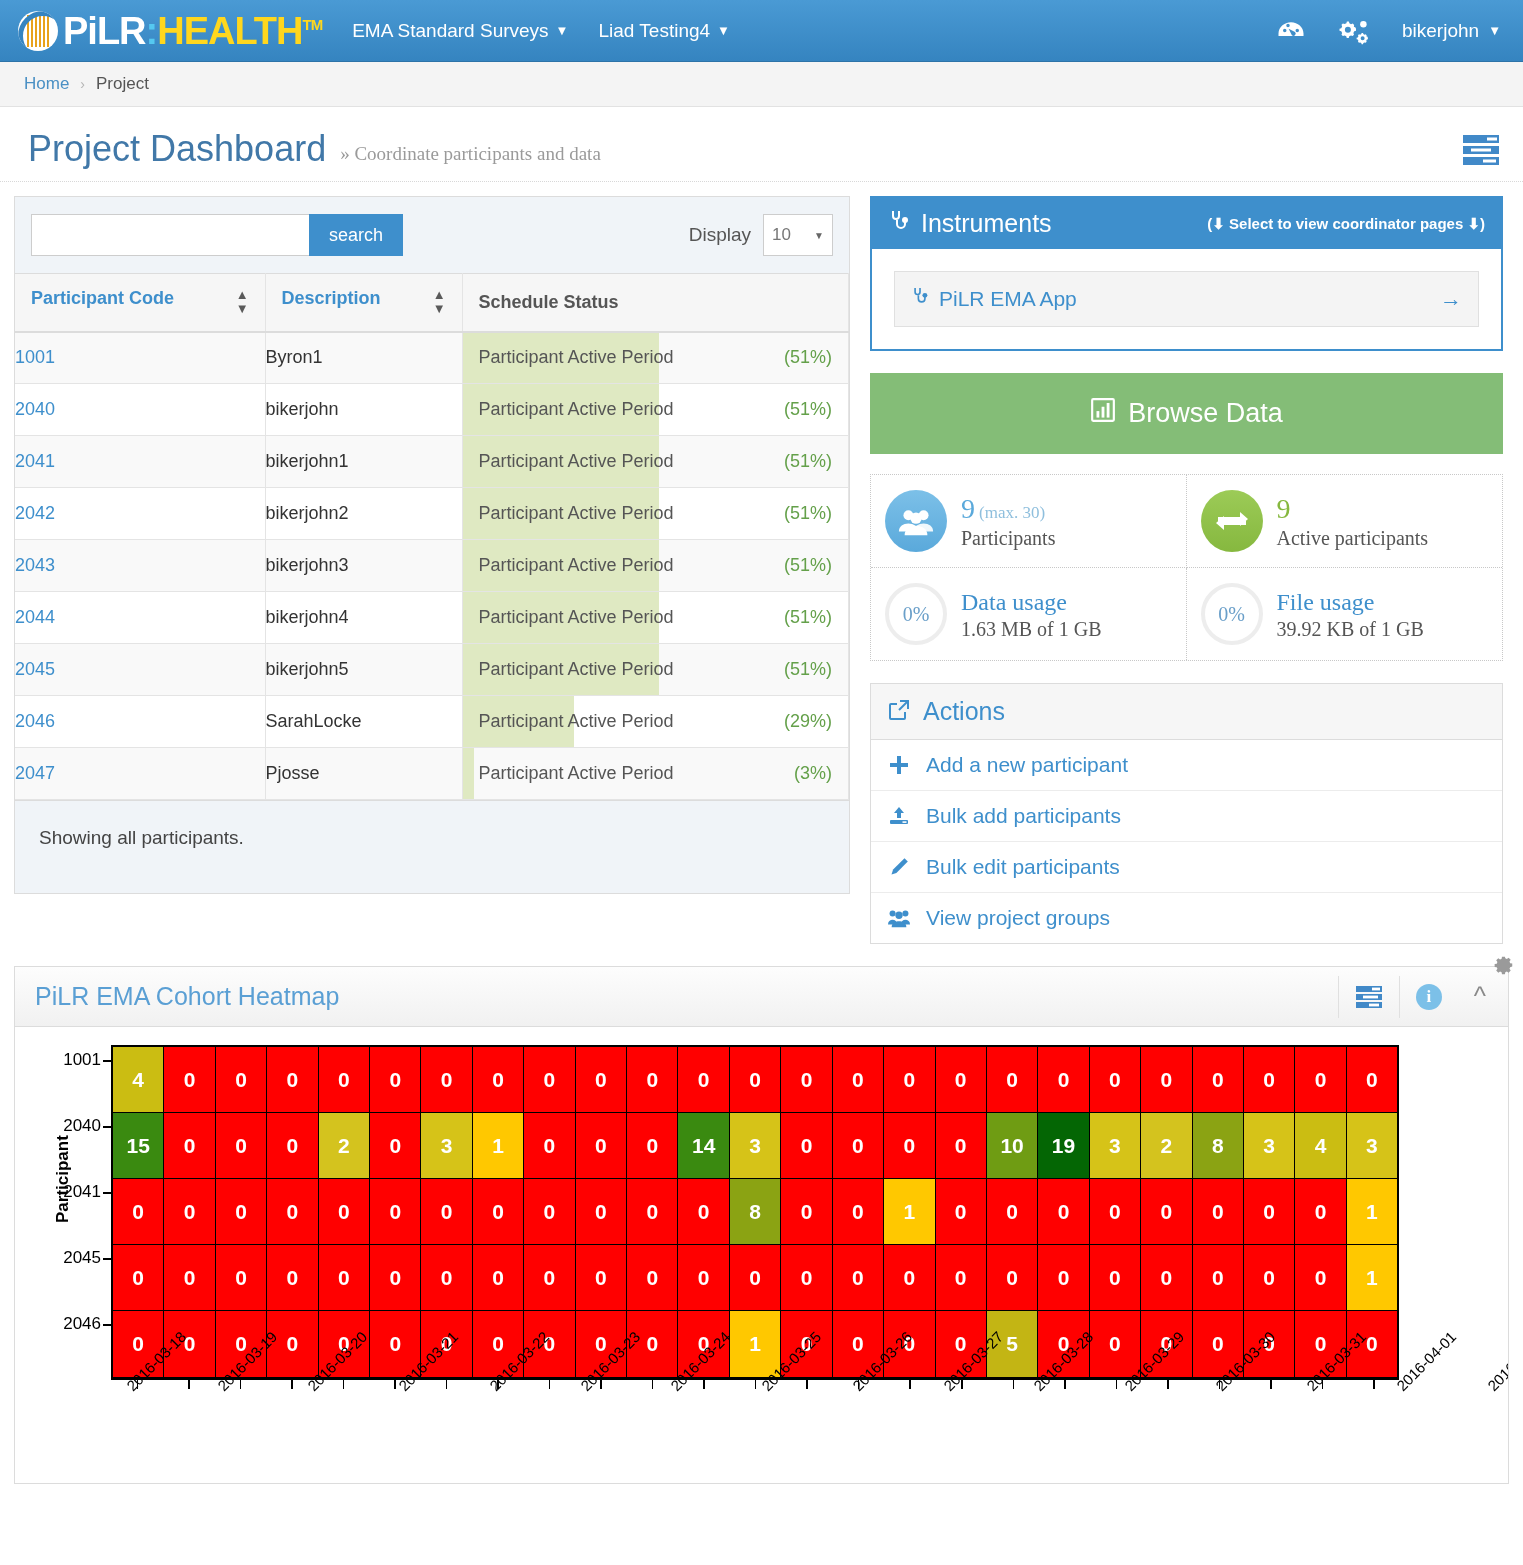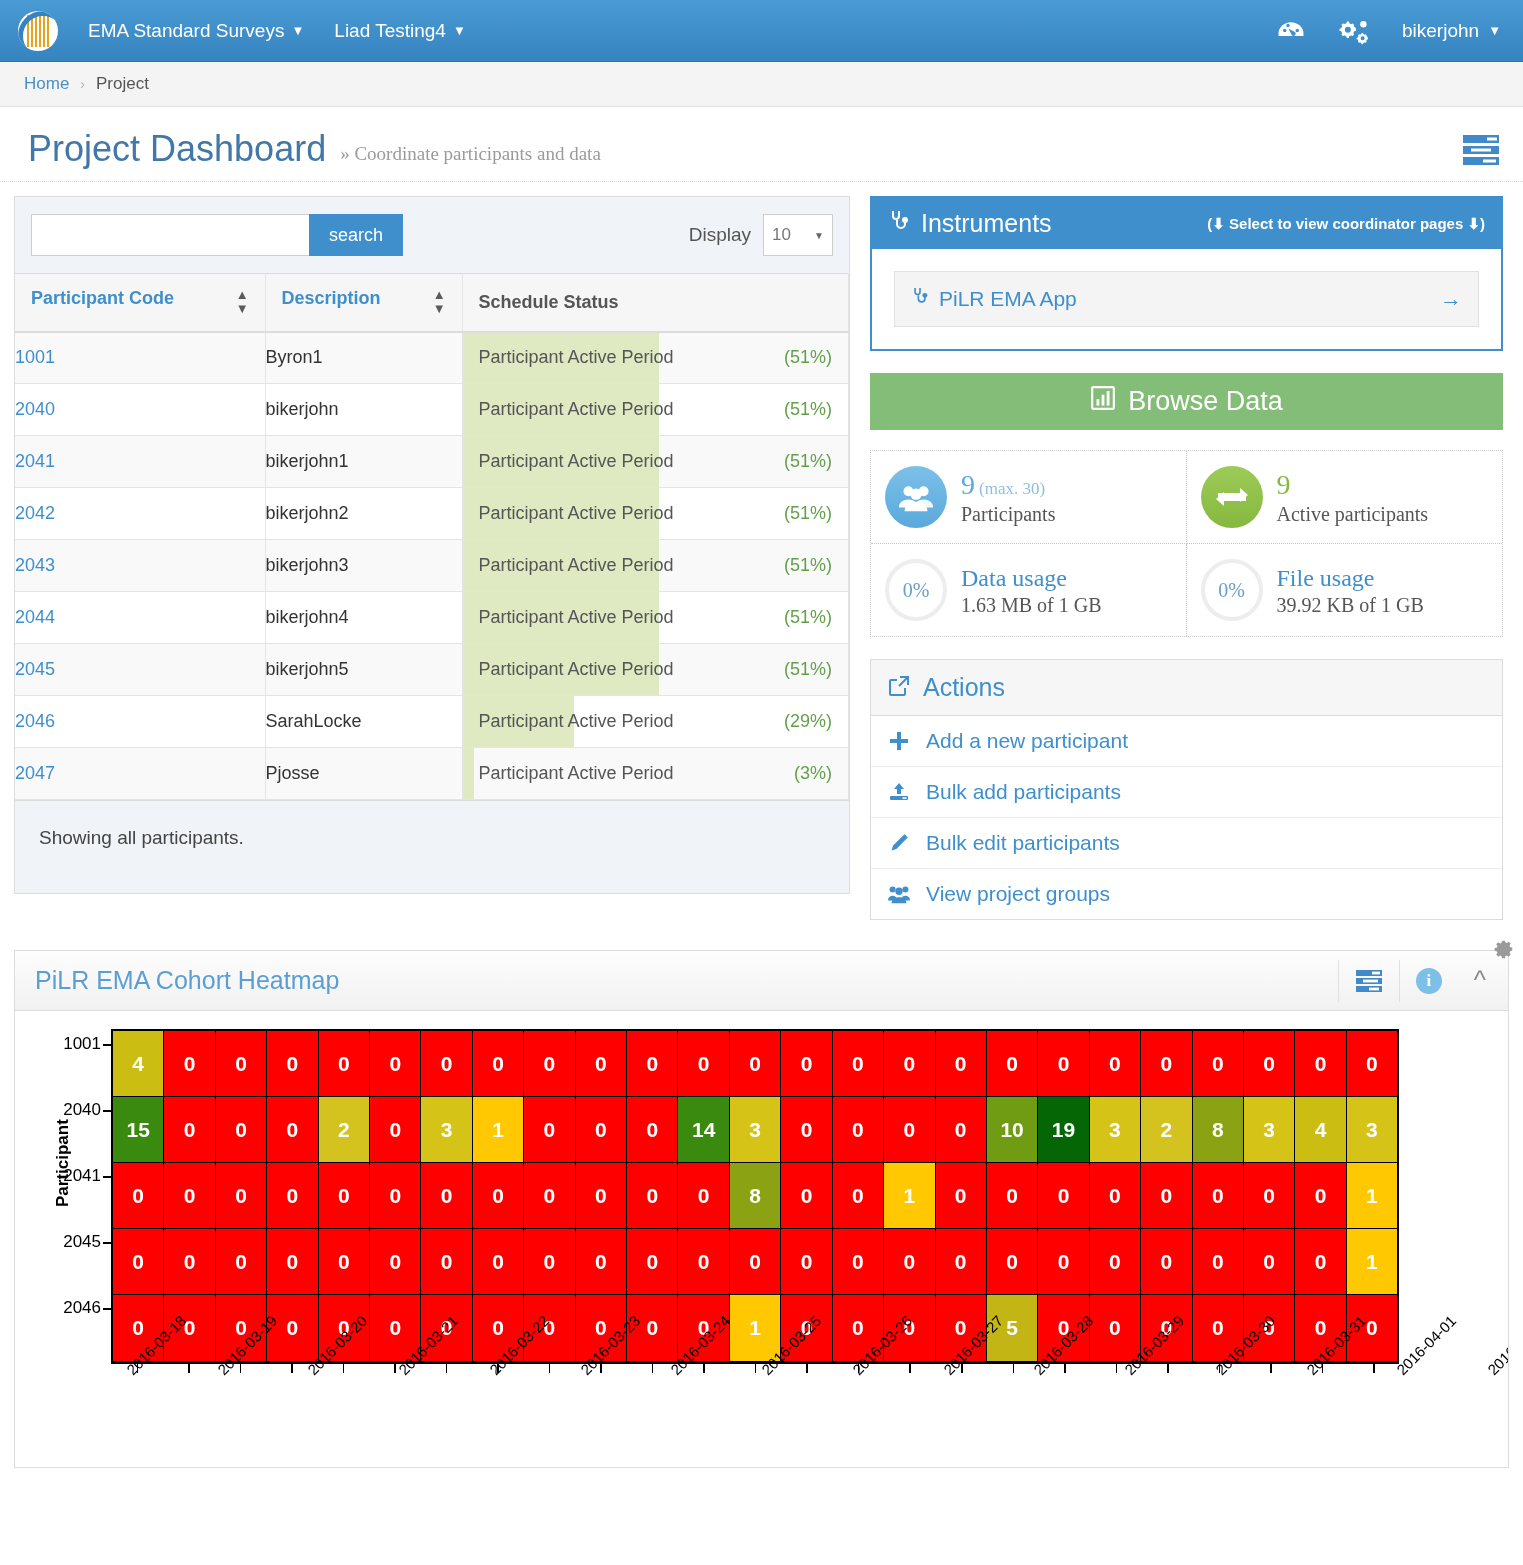--- a/index.html
+++ b/index.html
@@ -144,21 +144,21 @@
   .inst-body { padding:22px; }
   .inst-item {
     background:#f4f4f4; border:1px solid #e0e0e0; padding:14px 16px;
     display:flex; align-items:center; font-size:21px; color:#3e8fcc; cursor:pointer;
   }
   .inst-item .arrow { margin-left:auto; font-size:22px; }
   .inst-item .steth { margin-right:10px; }
 
   .browse-btn {
     margin-top:22px; background:#84bd77; color:#fff; text-align:center;
-    padding:12px; font-size:27px; cursor:pointer;
+    padding:24px; font-size:27px; cursor:pointer;
     display:flex; align-items:center; justify-content:center; gap:12px;
   }
 
   
   .stats {
     margin-top:20px; display:grid; grid-template-columns:1fr 1fr;
     border:1px dotted #c8c8c8;
     font-family:Liberation Serif, serif;
   }
   .stat-cell {
@@ -193,21 +193,21 @@
   .act-title { font-size:25px; color:#3e8fcc; }
   .act-item {
     padding:13px 16px; border-bottom:1px solid #ececec;
     display:flex; align-items:center; gap:15px; font-size:21px; color:#3e8fcc; cursor:pointer;
     background:#fff;
   }
   .act-item:last-child { border-bottom:none; }
   .act-ico { width:24px; display:flex; justify-content:center; color:#3e8fcc; }
 
   
-  .hm-outer { margin:30px 14px 0 14px; position:relative; }
+  .hm-outer { margin:22px 14px 0 14px; position:relative; }
   .hm-gear { position:absolute; right:-6px; top:-12px; color:#9a9a9a; font-size:22px; cursor:pointer; z-index:3;}
   .hm-panel { border:1px solid #dcdcdc; background:#fff; }
   .hm-head {
     background:linear-gradient(to bottom,#fdfdfd,#f1f1f1);
     border-bottom:1px solid #dcdcdc; height:60px;
     display:flex; align-items:center; padding:0 6px 0 20px;
   }
   .hm-title { font-size:25px; color:#5a9fd4; }
   .hm-tools { margin-left:auto; display:flex; align-items:center; height:100%; }
   .hm-tool { padding:0 16px; height:42px; display:flex; align-items:center; cursor:pointer; }
@@ -250,20 +250,23 @@
     transform:rotate(-45deg); transform-origin:left top;
     padding-left:14px; padding-top:3px;
   }
 </style>
 </head>
 <body>
 
 <div class="navbar">
   <div class="brand">
     <span class="brand-mark"></span>
+    <span class="brand-text">
+      <span class="brand-pilr">PiLR</span><span class="brand-colon">:</span><span class="brand-health">HEALTH</span><span class="brand-tm">TM</span>
+    </span>
   </div>
 
   <div class="nav-item">
     <span>EMA Standard Surveys</span>
     <span class="caret-dn">▼</span>
   </div>
 
   <div class="nav-item">
     <span>Liad Testing4</span>
     <span class="caret-dn">▼</span>

